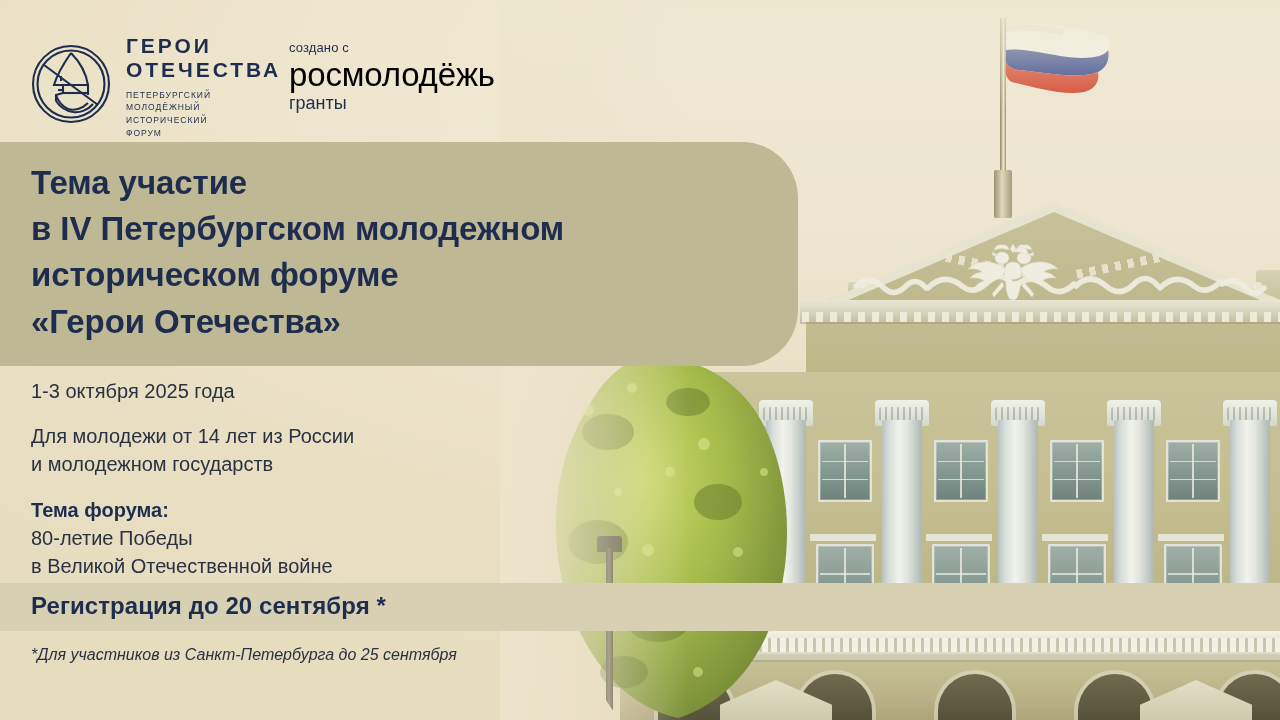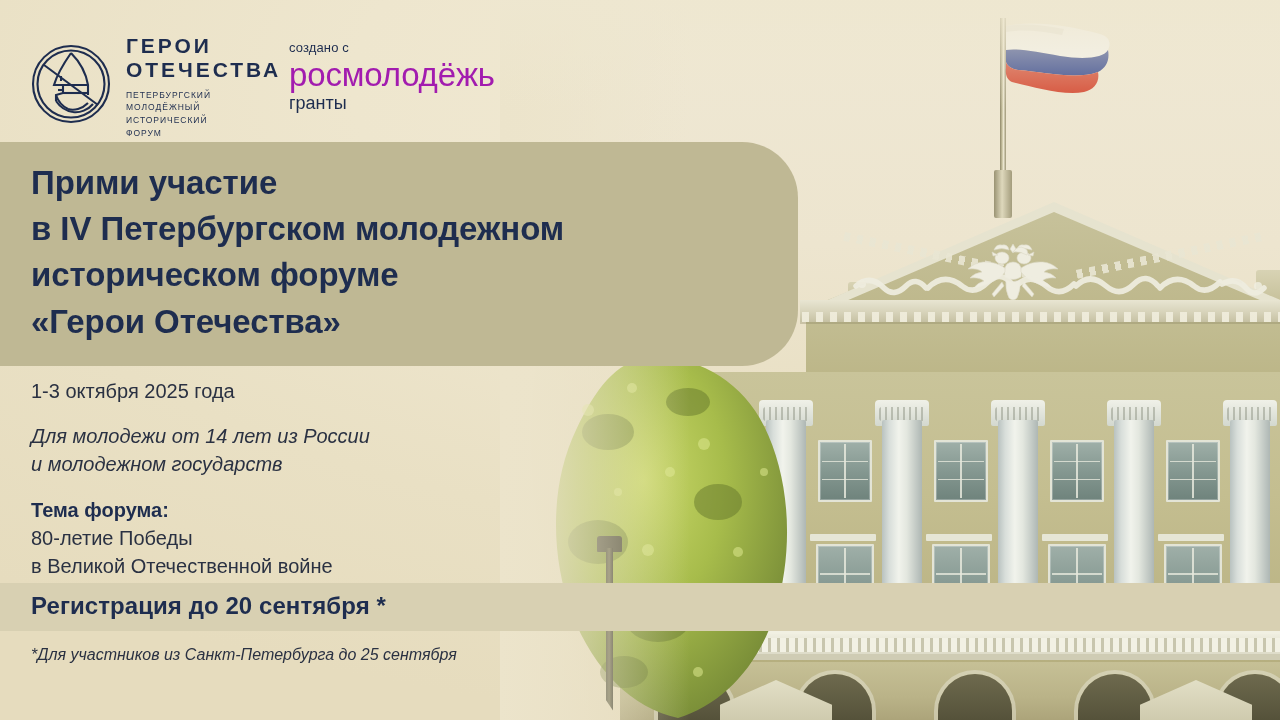--- a/index.html
+++ b/index.html
@@ -217,36 +217,36 @@
     font-size:21px;font-weight:bold;letter-spacing:.14em;line-height:1.16;
     color:#1E2D4F;text-transform:uppercase;
   }
   .logo-sub{
     margin-top:6px;font-size:8.5px;font-weight:normal;letter-spacing:.115em;
     line-height:1.5;color:#1E2D4F;text-transform:uppercase;
   }
   .rm-logo{position:absolute;left:289px;top:40px;text-align:left;width:228px;}
   .rm-kicker{font-size:13px;color:#1E2D4F;letter-spacing:.01em;}
   .rm-name{
-    font-size:33px;color:#a21caf;line-height:1.02;margin-top:3px;letter-spacing:-.005em;
+    font-size:33px;color:#000000;line-height:1.02;margin-top:3px;letter-spacing:-.005em;
   }
   .rm-sub{font-size:18px;color:#1E2D4F;margin-top:1px;}
 
   
   .headline{
     position:absolute;left:31px;top:160px;width:740px;
     font-size:33px;font-weight:bold;line-height:1.40;color:#1E2D4F;
     letter-spacing:-.002em;
   }
   .headline div{white-space:nowrap;}
 
   
   .details{position:absolute;left:31px;top:378px;width:480px;color:#2A3142;}
   .d-date{font-size:20px;line-height:1.3;margin-bottom:18px;}
-  .d-aud{font-size:20px;line-height:1.42;margin-bottom:17px;font-style:italic;}
+  .d-aud{font-size:20px;line-height:1.42;margin-bottom:17px;}
   .d-theme-label{font-size:20px;font-weight:bold;line-height:1.4;color:#1E2D4F;}
   .d-theme{font-size:20px;line-height:1.42;}
 
   
   .reg-title{
     position:absolute;left:31px;top:592px;
     font-size:24px;font-weight:bold;color:#1E2D4F;letter-spacing:.003em;
   }
   .reg-note{
     position:absolute;left:31px;top:646px;
@@ -450,21 +450,21 @@
       </div>
     </div>
 
     <div class="rm-logo">
       <div class="rm-kicker">создано с</div>
       <div class="rm-name">росмолодёжь</div>
       <div class="rm-sub">гранты</div>
     </div>
 
     <div class="headline">
-      <div>Прими участие</div>
+      <div>Тема участие</div>
       <div>в IV Петербургском молодежном</div>
       <div>историческом форуме</div>
       <div>«Герои Отечества»</div>
     </div>
 
     <div class="details">
       <div class="d-date">1-3 октября 2025 года</div>
       <div class="d-aud">
         <div>Для молодежи от 14 лет из России</div>
         <div>и молодежном государств</div>

